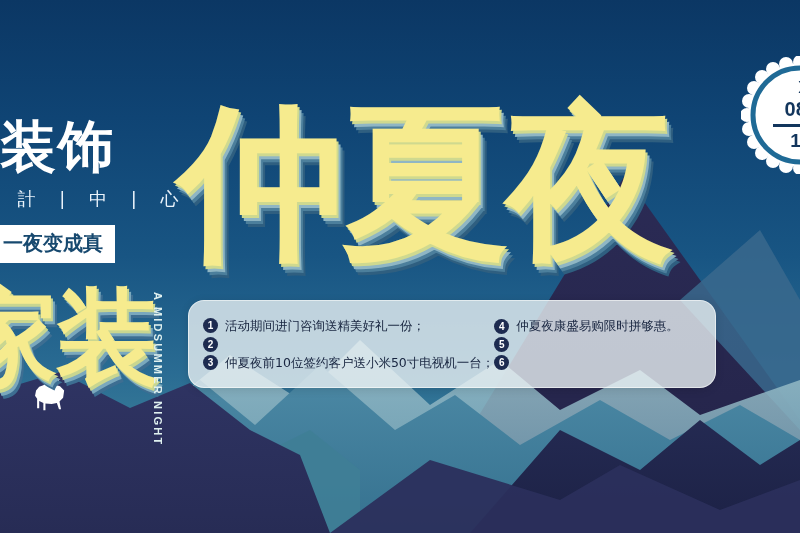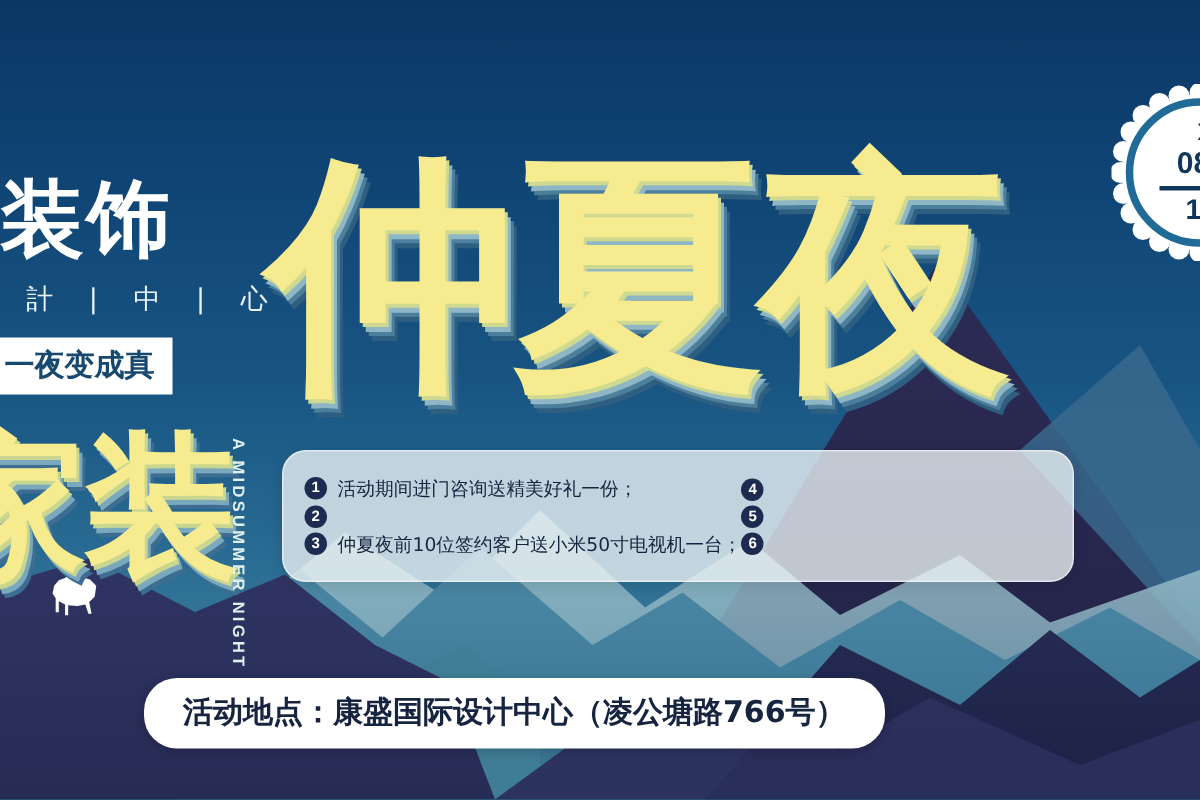--- a/index.html
+++ b/index.html
@@ -250,25 +250,25 @@
         <span class="bnum">2</span>
       </div>
       <div class="benefit">
         <span class="bnum">3</span>
         <span class="btext">仲夏夜前10位签约客户送小米50寸电视机一台；</span>
       </div>
     </div>
     <div class="panel-col right">
       <div class="benefit">
         <span class="bnum">4</span>
+        <span class="btext">仲夏夜康盛易购限时拼够惠。</span>
       </div>
       <div class="benefit">
         <span class="bnum">5</span>
       </div>
       <div class="benefit">
         <span class="bnum">6</span>
       </div>
     </div>
   </div>
 
-  <div class="addr">活动地点：康盛国际设计中心（凌公塘路766号）</div>
 
 </div>
 
 </body></html>

